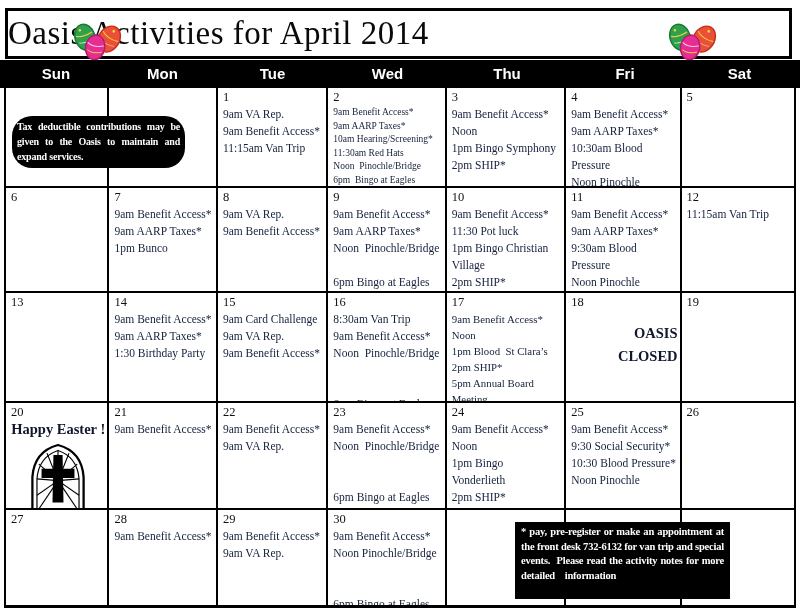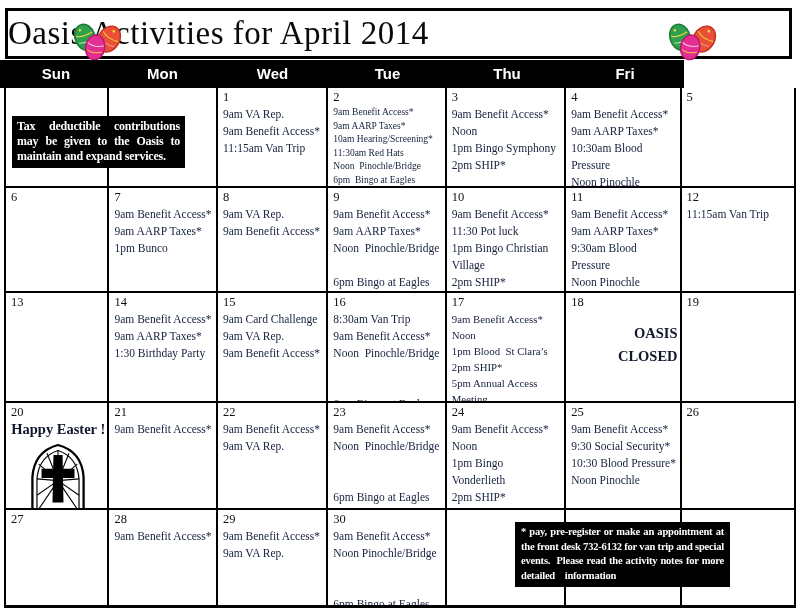--- a/index.html
+++ b/index.html
@@ -9,21 +9,21 @@
   
   .title-box { position:absolute; left:5px; top:8px; width:787px; height:51px;
     border:3px solid #000; background:#fff; display:flex; align-items:center; }
   .title-box h1 { font-family:"Liberation Serif", serif; font-size:33px; font-weight:normal;
     color:#0a0a0a; letter-spacing:.5px; white-space:nowrap; }
   .eggs { position:absolute; top:7px; width:58px; height:44px; }
   .eggs.left { left:60px; }
   .eggs.right { left:655px; }
 
   
-  .dow-band { position:absolute; left:0; top:60px; width:684px; height:28px; background:#000; }
+  .dow-band { position:absolute; left:0; top:60px; width:800px; height:28px; background:#000; }
   .dow-inner { margin-left:4px; width:792px; height:28px; display:grid;
     grid-template-columns:13.13% 13.76% 14.02% 15.03% 15.15% 14.65% 14.26%; }
   .dow { color:#fff; font-family:"Liberation Sans", sans-serif; font-weight:bold;
     font-size:15px; text-align:center; line-height:27px; }
 
   
   .grid { position:absolute; left:4px; top:88px; width:792px; height:520px;
     border-left:2px solid #000; border-right:2px solid #000; border-bottom:3px solid #000;
     display:grid;
     grid-template-columns:13.13% 13.76% 14.02% 15.03% 15.15% 14.65% 14.26%;
@@ -44,23 +44,23 @@
   
   .closed { margin-top:12px; text-align:right; font-weight:bold; color:#10182e; }
   .closed div { font-size:14.5px; line-height:23px; white-space:pre-wrap; }
   .easter-label { font-weight:bold; font-size:14.5px; color:#10182e; margin-top:1px; text-align:center; white-space:pre-wrap; }
   .church { display:block; margin:2px auto 0 auto; }
 
   
   .note-box { position:absolute; background:#000; color:#fff; z-index:5;
     font-family:"Liberation Serif", serif; font-weight:bold; text-align:justify; }
   .tax-box { left:12px; top:116px; width:173px; min-height:52px;
-    font-size:12px; line-height:15px; padding:3px 5px 4px 5px; letter-spacing:-0.2px; }
+    font-size:10px; line-height:15px; padding:3px 5px 4px 5px; letter-spacing:-0.2px;border-radius:20px; }
   .footer-note { left:515px; top:522px; width:215px; min-height:62px;
-    font-size:10.5px; line-height:14.5px; padding:3px 6px 4px 6px; letter-spacing:-0.2px; white-space:pre-wrap;font-family:Liberation Serif, serif; }
+    font-size:10.5px; line-height:14.5px; padding:3px 6px 16px 6px; letter-spacing:-0.2px; white-space:pre-wrap;font-family:Liberation Serif, serif; }
 </style>
 </head>
 <body>
 
 <div class="page">
 
   <div class="title-box">
     <span id="eggsLeft">
   <svg class="eggs left" viewBox="0 0 60 48" xmlns="http://www.w3.org/2000/svg">
     <g transform="rotate(-18 17 21)">
@@ -103,22 +103,22 @@
       <path d="M20 36 q6 4 16 0" fill="none" stroke="#f5d43a" stroke-width="1"></path>
     </g>
   </svg>
 </span>
   </div>
 
   <div class="dow-band">
     <div class="dow-inner" id="dowRow">
         <div class="dow">Sun</div>
         <div class="dow">Mon</div>
+        <div class="dow">Tue</div>
         <div class="dow">Wed</div>
-        <div class="dow">Tue</div>
         <div class="dow">Thu</div>
         <div class="dow">Fri</div>
         <div class="dow">Sat</div>
       </div>
   </div>
 
   <div class="grid" id="grid">
       <div class="cell"></div>
       <div class="cell"></div>
       <div class="cell">
@@ -243,21 +243,21 @@
           <div class="event">6pm Bingo at Eagles</div>
         </div>
       </div>
       <div class="cell">
         <div class="daynum">17</div>
         <div class="events tight">
           <div class="event">9am Benefit Access*</div>
           <div class="event">Noon</div>
           <div class="event">1pm Blood  St Clara’s</div>
           <div class="event">2pm SHIP*</div>
-          <div class="event">5pm Annual Access Meeting</div>
+          <div class="event">5pm Annual Board Meeting</div>
         </div>
       </div>
       <div class="cell">
         <div class="daynum">18</div>
         <div class="closed">
           <div>OASIS CLOSED</div>
         </div>
       </div>
       <div class="cell">
         <div class="daynum">19</div>

